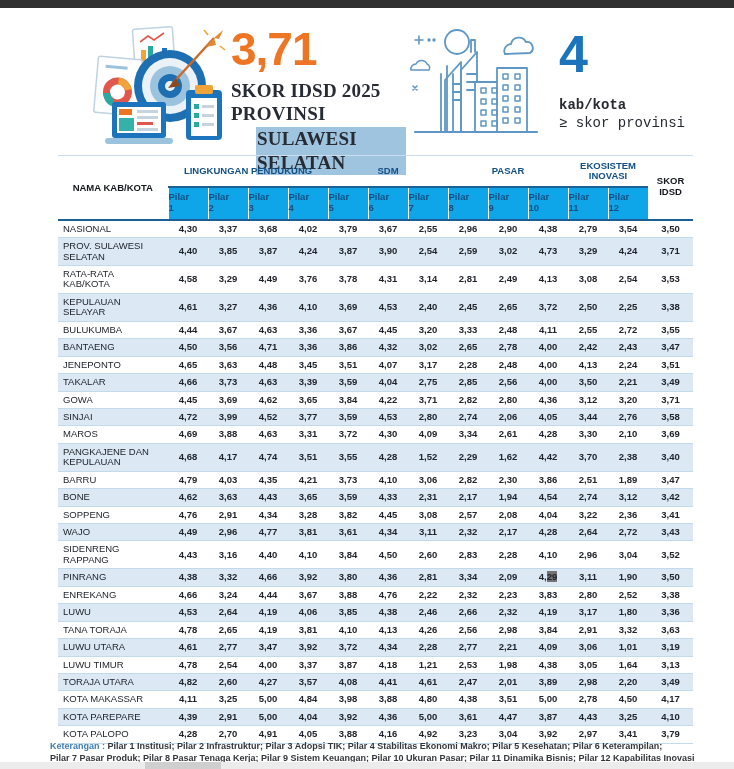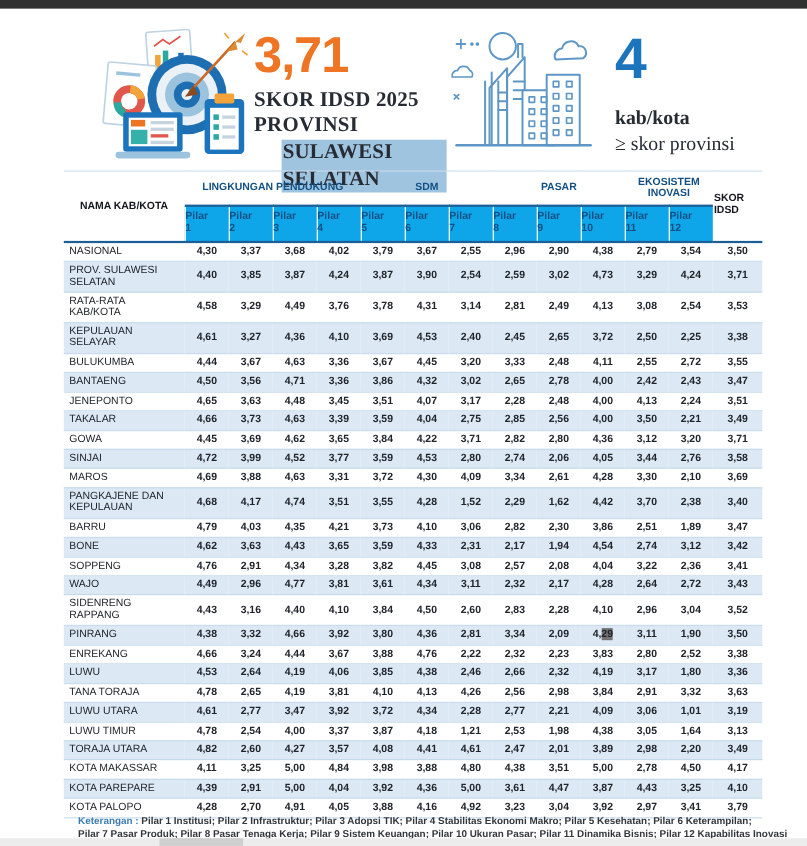--- a/index.html
+++ b/index.html
@@ -15,49 +15,49 @@
   .illus-left{position:absolute;left:92px;top:18px;width:138px;height:124px;}
   .illus-right{position:absolute;left:405px;top:14px;width:142px;height:128px;}
   .score-block{position:absolute;left:231px;top:18px;width:175px;}
   .big-number{font-family:"Liberation Sans",sans-serif;font-weight:bold;letter-spacing:-1px;}
   .score-number{font-size:46px;line-height:1.0;color:#EE7523;}
   .score-caption{margin-top:7px;font-family:"Liberation Serif",serif;font-weight:bold;
     font-size:19px;line-height:1.22;color:#272B33;letter-spacing:.2px;}
   .hl{background:#9FC4E0;padding:0 3px 1px 1px;display:inline-block;margin-top:2px;margin-left:25px;}
   .count-block{position:absolute;left:559px;top:20px;width:160px;}
   .count-number{font-size:52px;line-height:1.0;color:#1B74BC;}
-  .count-caption{margin-top:16px;font-family:Liberation Serif, serif;font-size:18px;
+  .count-caption{margin-top:16px;font-family:Liberation Mono, monospace;font-size:14px;
     line-height:1.3;color:#272B33;}
   .count-caption .b{font-weight:bold;}
 
   
   .tablewrap{position:absolute;left:58px;top:155px;width:635px;}
   table{border-collapse:collapse;table-layout:fixed;width:635px;border-top:1px solid #CBDCEC;}
   col.c-name{width:110px;} col.c-val{width:40px;} col.c-skor{width:45px;}
   th,td{font-size:9.5px;color:#1C2026;}
   th{font-weight:bold;}
   .name-th{text-align:center;vertical-align:middle;color:#14171D;}
-  .skor-th{text-align:left;vertical-align:middle;color:#14171D;line-height:1.15;}
+  .skor-th{text-align:center;vertical-align:middle;color:#14171D;line-height:1.15;}
   .group-th{
     text-align:center;vertical-align:middle;color:#125084;line-height:1.1;
     padding:5px 1px 4px;border-bottom:2px solid #1C5E96;
   }
   .pilar-th{
     background:#0ea5e9;color:#125084;text-align:left;line-height:1.15;
     padding:4px 0 5px;border-bottom:2px solid #1C5E96;border-left:1px solid #fff;
   }
   .name-th,.skor-th{border-bottom:2px solid #1C5E96;}
   tbody td{border-bottom:1px solid #C3D9EC;padding:3px 0;line-height:1.1;vertical-align:middle;}
   tbody tr:nth-child(even){background:#DCE9F5;}
   td.name{font-weight:normal;text-align:left;padding-left:5px;padding-right:15px;color:#1B1F26;}
   td.val,td.skor{font-weight:bold;text-align:center;color:#20242B;}
   .sel{background:#737373;}
 
   
-  .footnote{position:absolute;left:71px;top:741px;width:660px;font-size:9px;
+  .footnote{position:absolute;left:50px;top:741px;width:660px;font-size:9px;
     line-height:1.3;font-weight:bold;color:#33363C;}
   .footnote .lbl{color:#3E7CB0;}
   .footnote .ln{white-space:nowrap;}
 
   
   .hscroll{position:absolute;left:0;bottom:0;width:734px;height:7px;background:#ECECEC;}
   .hscroll .thumb{position:absolute;left:145px;top:0;width:76px;height:7px;background:#CFCFCF;}
 </style>
 </head>
 <body>

